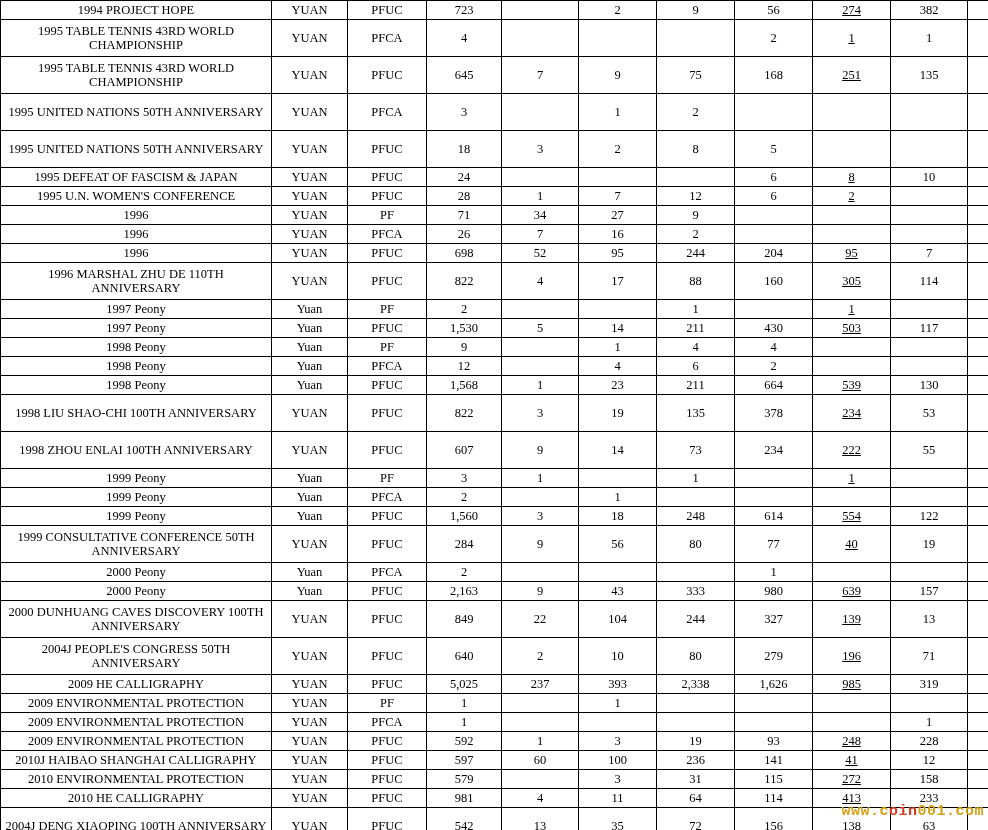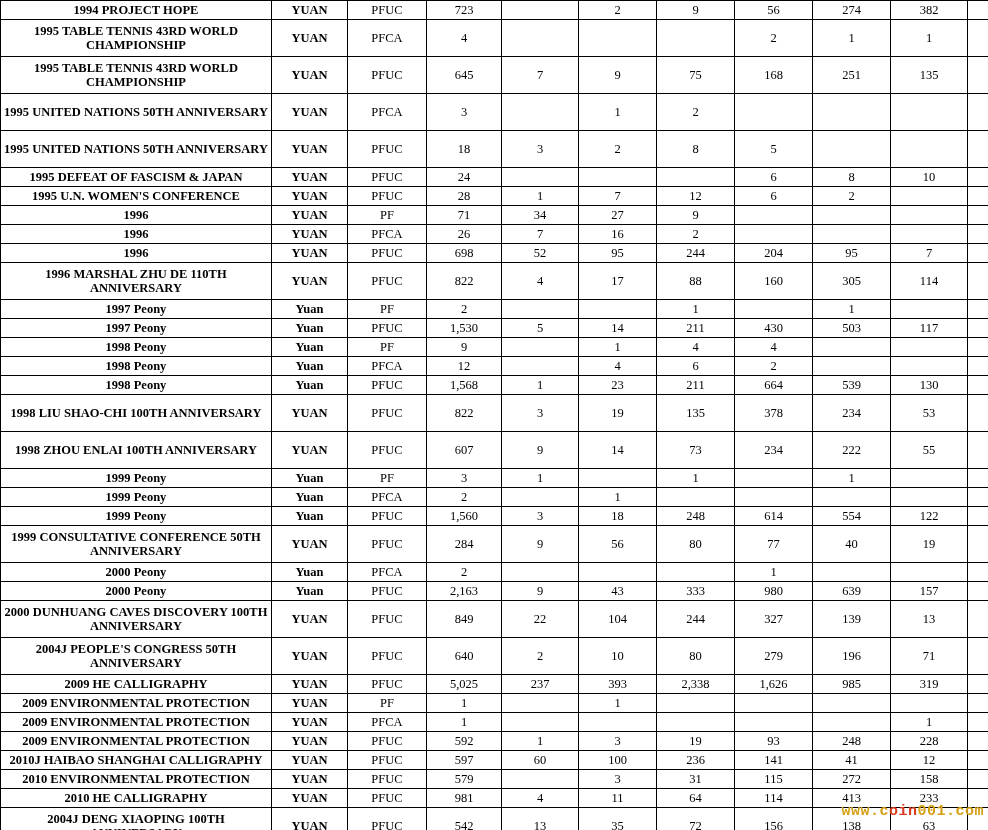--- a/index.html
+++ b/index.html
@@ -31,29 +31,29 @@
     border: 1px solid #000000;
     padding: 1px 2px;
     text-align: center;
     vertical-align: middle;
     line-height: 14px;
     height: 16px;
     overflow: hidden;
     white-space: normal;
     word-wrap: break-word;
   }
-  td.c0 { width: 266px; font-weight: bold; }
-  td.c1 { width: 71px; font-weight: bold; }
+  td.c0 { width: 266px; }
+  td.c1 { width: 71px; }
   td.c2 { width: 74px; }
   td.c3 { width: 70px; }
   td.c4 { width: 72px; }
   td.c5 { width: 73px; }
   td.c6 { width: 73px; }
   td.c7 { width: 73px; }
-  td.c8 { width: 73px; }
+  td.c8 { width: 73px; text-decoration: underline; }
   td.c9 { width: 72px; }
   td.c10 { width: 71px; }
   .watermark {
     position: absolute;
     right: 4px;
     bottom: 10px;
     font-family: Liberation Mono, monospace;
     font-size: 15px;
     font-weight: bold;
     letter-spacing: 0.5px;

